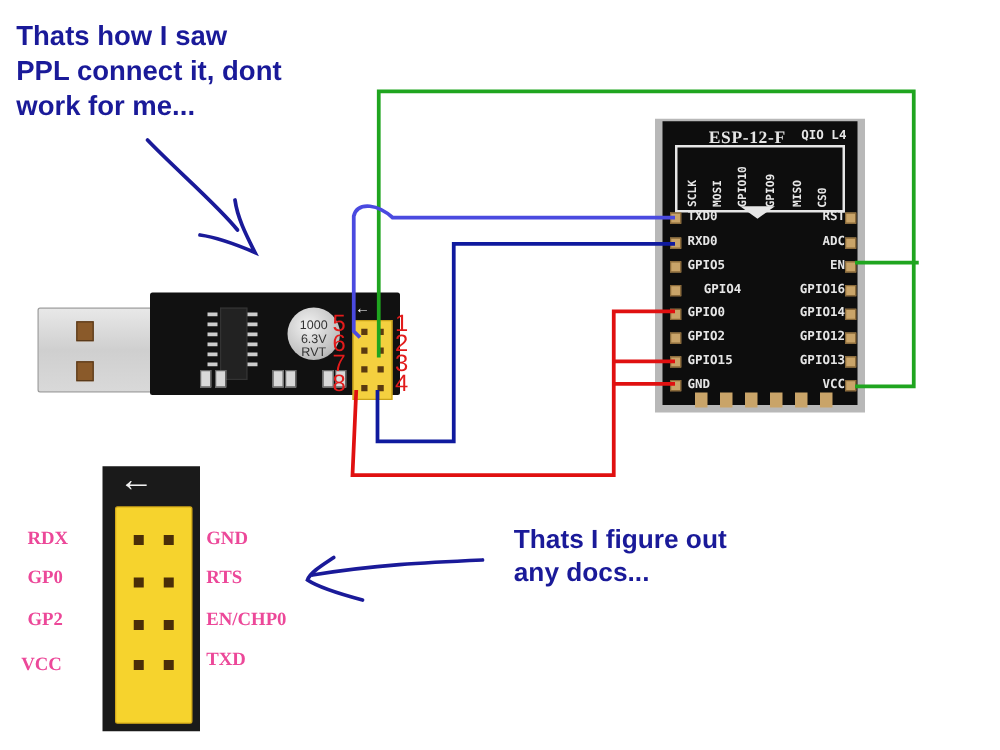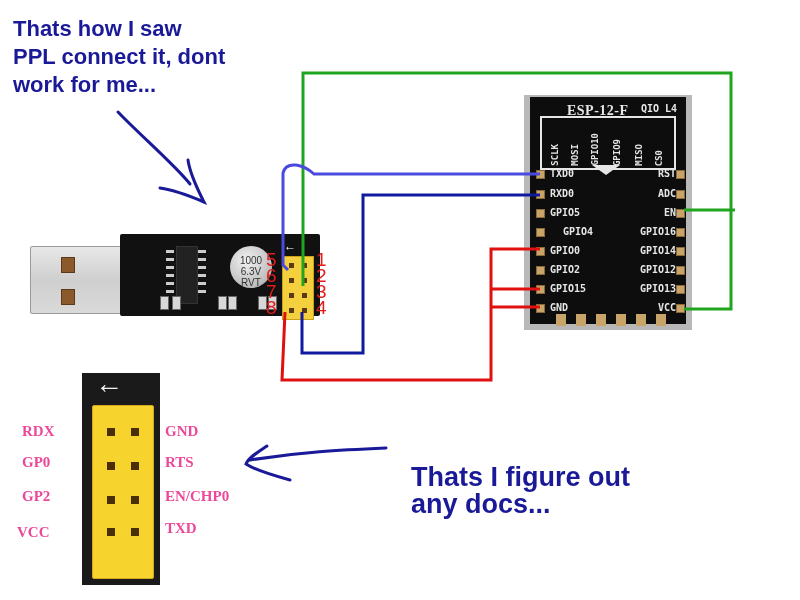--- a/index.html
+++ b/index.html
@@ -1,21 +1,21 @@
 <!DOCTYPE html>
 <html><head>
 <meta charset="utf-8">
 <style>
   html, body { margin: 0; padding: 0; background: #ffffff; }
   body { width: 800px; height: 600px; position: relative; overflow: hidden; font-family: "Liberation Sans", sans-serif; }
   .abs { position: absolute; }
   .note { color: #1a1a99; font-weight: bold; font-size: 22px; line-height: 28px; white-space: nowrap; }
   .note-line { display: block; }
   #note-top { left: 13px; top: 15px; }
-  #note-right { left: 411px; top: 464px; font-size: 27px; line-height: 27px; }
+  #note-right { left: 411px; top: 418px; font-size: 21px; line-height: 27px; }
 
   
   #usb-plug { left: 30px; top: 246px; width: 112px; height: 66px; background: linear-gradient(#e8e8e8, #cfcfcf 50%, #d9d9d9); border: 1px solid #9a9a9a; border-radius: 2px; }
   .plug-hole { position: absolute; width: 12px; height: 14px; background: #8a5a2a; border: 1px solid #5a3a1a; }
   #usb-board { left: 120px; top: 234px; width: 200px; height: 82px; background: #111; border-radius: 2px; }
   .ic { position: absolute; left: 56px; top: 12px; width: 20px; height: 56px; background: #222; border: 1px solid #333; }
   .ic-pin { position: absolute; width: 8px; height: 3px; background: #ccc; }
   #cap { position: absolute; left: 110px; top: 12px; width: 42px; height: 42px; border-radius: 50%; background: radial-gradient(circle at 40% 35%, #f2f2f2, #bdbdbd 70%, #8f8f8f); text-align: center; font-size: 10px; line-height: 11px; color: #333; padding-top: 9px; box-sizing: border-box; }
   .smd { position: absolute; top: 62px; width: 7px; height: 12px; background: #d8d8d8; border: 1px solid #666; }
   #hdr-small { left: 282px; top: 256px; width: 30px; height: 62px; background: #f4d03f; border: 1px solid #c9a21a; }

